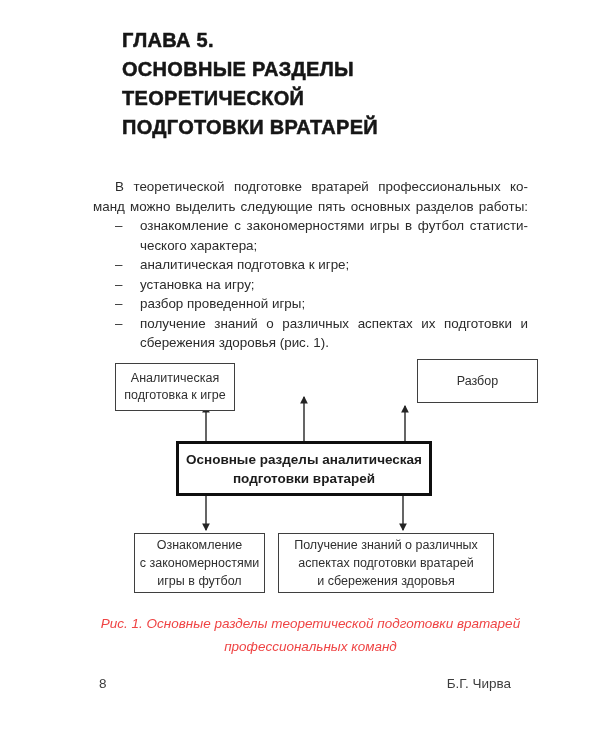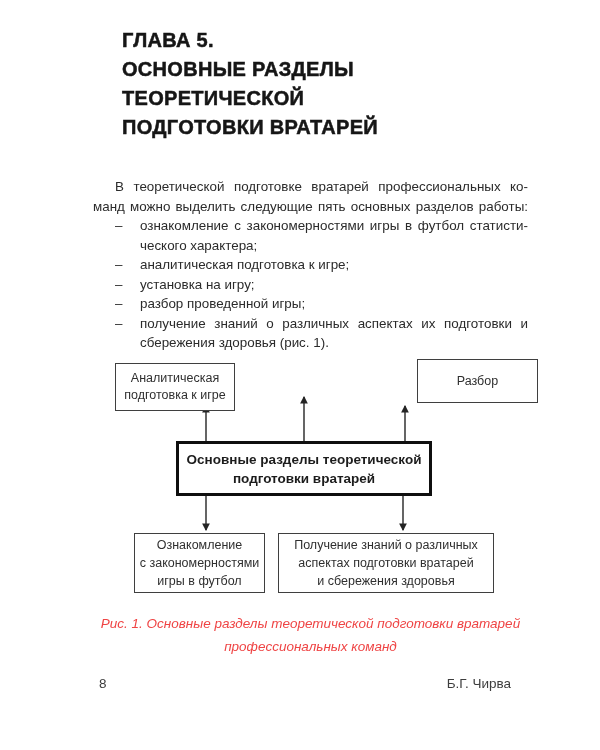--- a/index.html
+++ b/index.html
@@ -123,21 +123,21 @@
   </svg>
 
   <div class="fig-box fig-box-top-left">
     <div>Аналитическая</div>
     <div>подготовка к игре</div>
   </div>
   <div class="fig-box fig-box-top-right">
     <div>Разбор</div>
   </div>
   <div class="fig-box fig-box-center">
-    <div>Основные разделы теоретической</div>
+    <div>Основные разделы аналитическая</div>
     <div>подготовки вратарей</div>
   </div>
   <div class="fig-box fig-box-bottom-left">
     <div>Ознакомление</div>
     <div>с закономерностями</div>
     <div>игры в футбол</div>
   </div>
   <div class="fig-box fig-box-bottom-right">
     <div>Получение знаний о различных</div>
     <div>аспектах подготовки вратарей</div>

